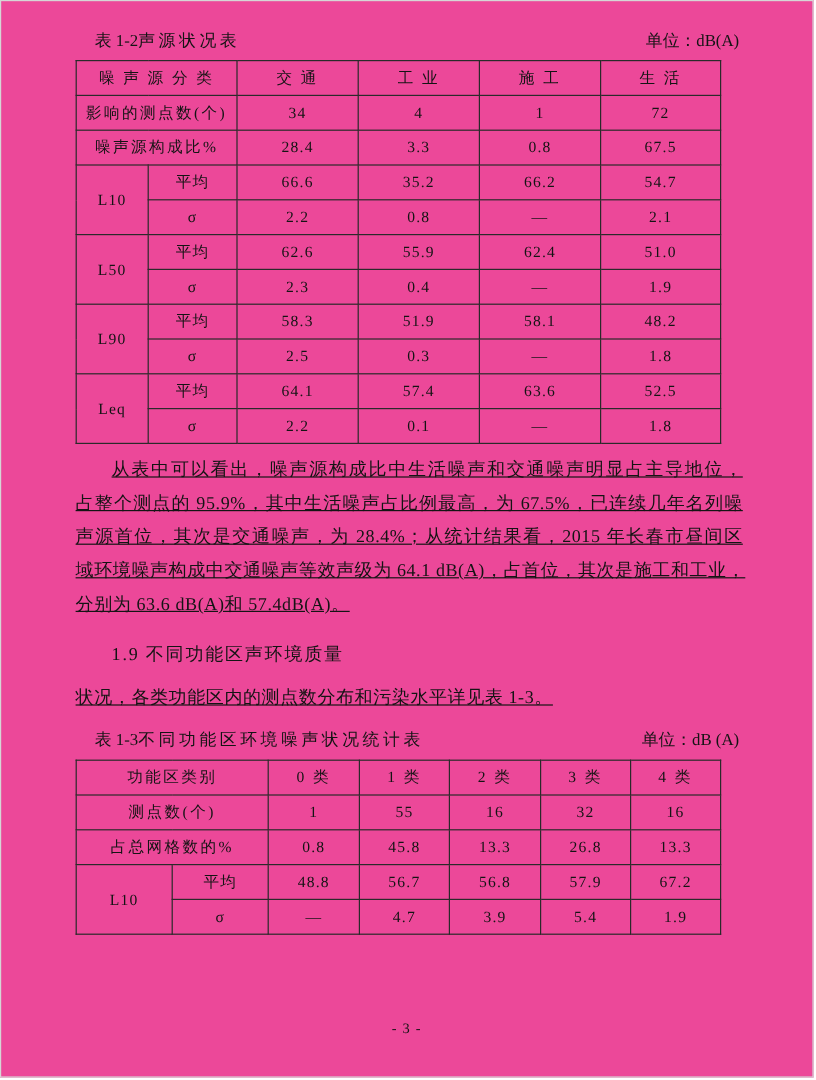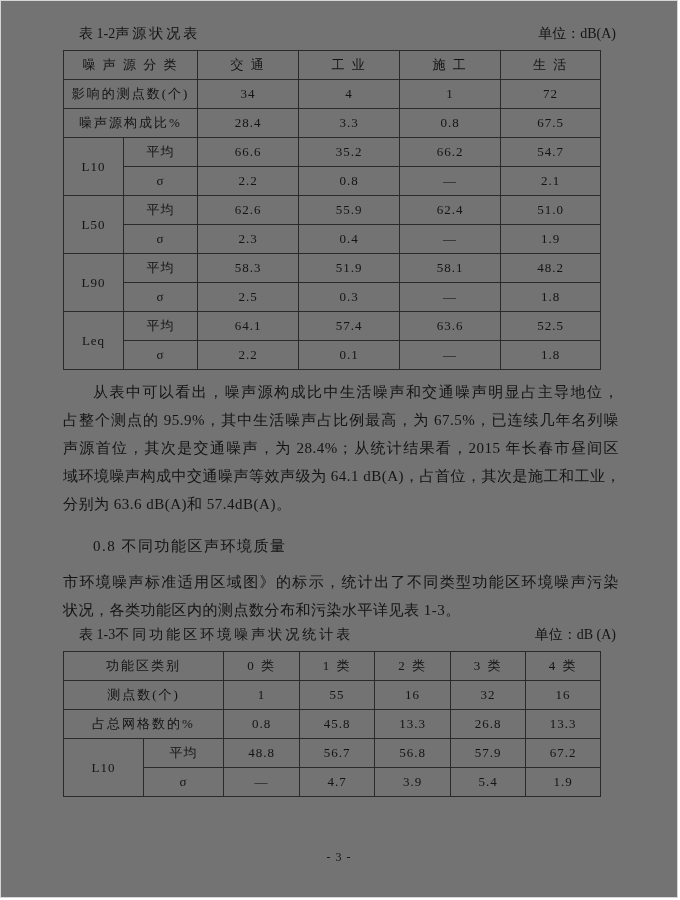--- a/index.html
+++ b/index.html
@@ -6,21 +6,21 @@
   body{
     width:680px;height:900px;
     background:#ffffff;
     font-family:"Liberation Serif","DejaVu Serif",serif;
     color:#141414;
   }
   .page{
     position:relative;
     width:678px;height:898px;
     border:1px solid #d6d6d6;
-    background:#737373;
+    background:#ec4899;
     box-sizing:border-box;
     overflow:hidden;
   }
   .content{
     padding:24px 58px 0 62px;
   }
   
   .cap-row{
     display:flex;
     align-items:baseline;
@@ -53,39 +53,40 @@
     letter-spacing:1px;
     overflow:hidden;
     white-space:nowrap;
   }
   td.lbl{letter-spacing:2px;}
   
   .para{
     margin:8px 0 0 0;
     font-size:15px;
     line-height:28px;
+    text-decoration:underline;
   }
   .pline{
     text-align:justify;
     text-align-last:justify;
     letter-spacing:0.5px;
     white-space:nowrap;
   }
   .pline.lastline{
     text-align-last:left;
   }
   .pline.indent{text-indent:2em;}
   .sec-heading{
     margin:14px 0 2px 0;
     padding-left:2em;
     font-size:15px;
     letter-spacing:1.5px;
     line-height:28px;
   }
-  .cap-row.second{margin-top:2px;}
+  .cap-row.second{margin-top:12px;}
   .footer{
     position:absolute;
     left:0;bottom:32px;
     width:100%;
     text-align:center;
     font-size:12px;
     letter-spacing:1px;
   }
 </style>
 </head>
@@ -199,24 +200,23 @@
     </table>
 
     <div class="para">
       <div class="pline indent">从表中可以看出，噪声源构成比中生活噪声和交通噪声明显占主导地位，</div>
       <div class="pline">占整个测点的 95.9%，其中生活噪声占比例最高，为 67.5%，已连续几年名列噪</div>
       <div class="pline">声源首位，其次是交通噪声，为 28.4%；从统计结果看，2015 年长春市昼间区</div>
       <div class="pline">域环境噪声构成中交通噪声等效声级为 64.1 dB(A)，占首位，其次是施工和工业，</div>
       <div class="pline lastline">分别为 63.6 dB(A)和 57.4dB(A)。</div>
     </div>
 
-    <div class="sec-heading">0.8 不同功能区声环境质量</div>
+    <div class="sec-heading">1.9 不同功能区声环境质量</div>
 
     <div class="para">
-      <div class="pline">市环境噪声标准适用区域图》的标示，统计出了不同类型功能区环境噪声污染</div>
       <div class="pline lastline">状况，各类功能区内的测点数分布和污染水平详见表 1-3。</div>
     </div>
 
     <div class="cap-row second">
       <span class="cap-label">表 1-3</span>
       <span class="cap-title">不同功能区环境噪声状况统计表</span>
       <span class="cap-unit">单位：dB (A)</span>
     </div>
 
     <table>

